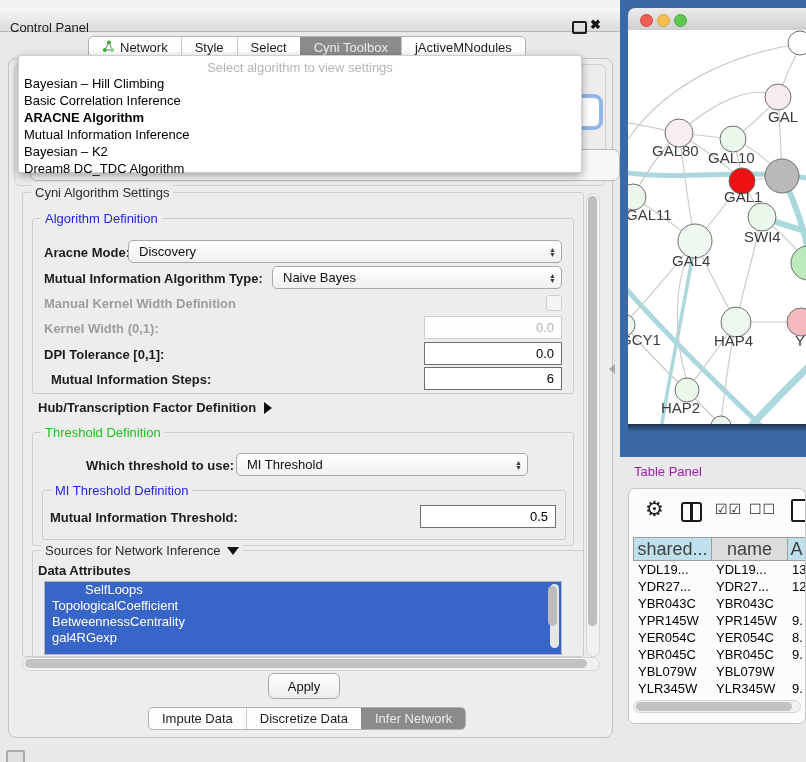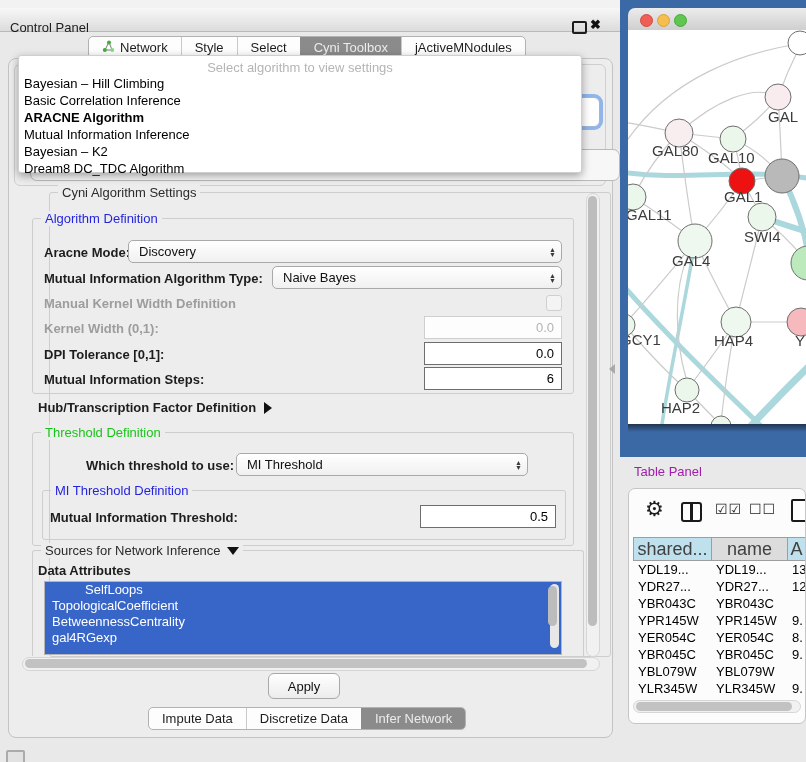--- a/index.html
+++ b/index.html
@@ -177,21 +177,21 @@
       <div id="algo-items">
           <div class="algo-item">Bayesian – Hill Climbing</div>
           <div class="algo-item">Basic Correlation Inference</div>
           <div class="algo-item bold">ARACNE Algorithm</div>
           <div class="algo-item">Mutual Information Inference</div>
           <div class="algo-item">Bayesian – K2</div>
           <div class="algo-item">Dream8 DC_TDC Algorithm</div>
         </div>
     </div>
 
-    <div class="abs group" style="left:22px;top:192px;width:560px;height:463px;margin-left:27px;">
+    <div class="abs group" style="left:22px;top:192px;width:560px;height:463px;">
       <div class="group-title">Cyni Algorithm Settings</div>
     </div>
 
     <div class="abs vscroll" style="left:586px;top:193px;width:12px;height:462px;">
       <div class="vthumb" style="top:2px;height:430px;"></div>
     </div>
 
     <div class="abs group" style="left:32px;top:218px;width:540px;height:174px;">
       <div class="group-title gt-blue">Algorithm Definition</div>
     </div>
@@ -220,21 +220,21 @@
     <div class="abs lbl disabled" style="left:44px;top:321px;">Kernel Width (0,1):</div>
     <div class="abs field disabled" style="left:424px;top:316px;width:138px;height:23px;">
       <span>0.0</span>
     </div>
 
     <div class="abs lbl" style="left:44px;top:347px;">DPI Tolerance [0,1]:</div>
     <div class="abs field" style="left:424px;top:342px;width:138px;height:23px;">
       <span>0.0</span>
     </div>
 
-    <div class="abs lbl" style="left:44px;top:372px;">Mutual Information Steps:</div>
+    <div class="abs lbl" style="left:51px;top:372px;">Mutual Information Steps:</div>
     <div class="abs field" style="left:424px;top:367px;width:138px;height:23px;">
       <span>6</span>
     </div>
 
     <div class="abs" id="hub-row">
       <span>Hub/Transcription Factor Definition</span>
       <span class="tri-right"></span>
     </div>
 
     <div class="abs group" style="left:32px;top:432px;width:540px;height:112px;">

